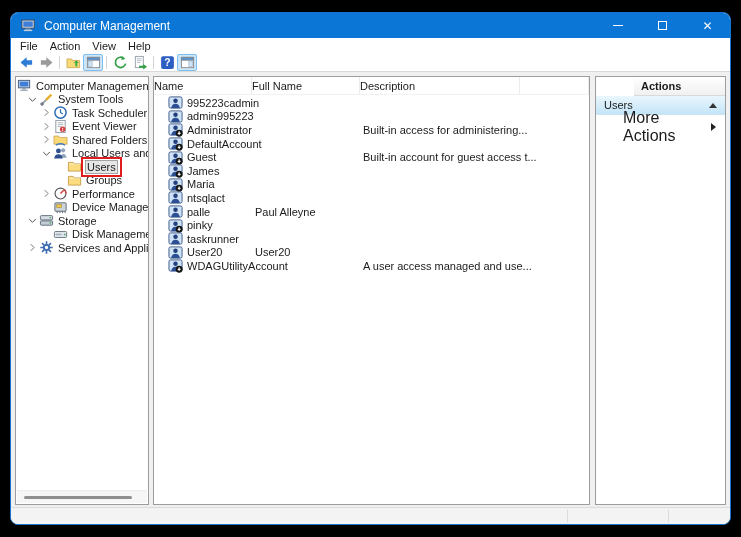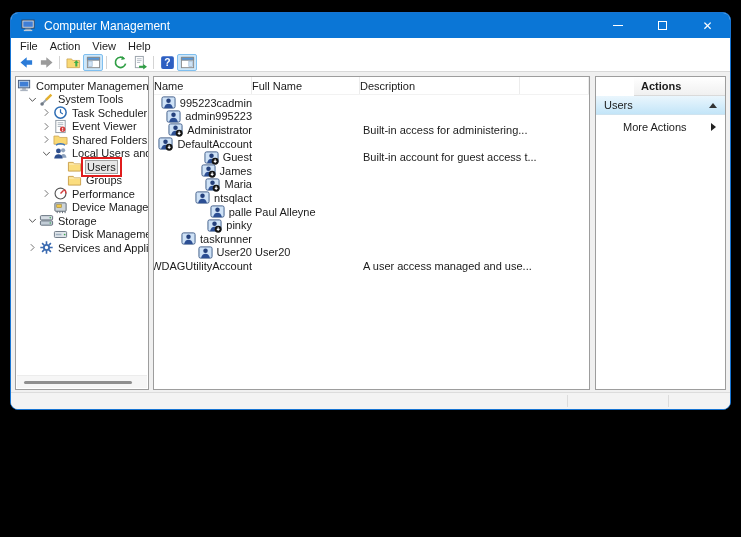--- a/index.html
+++ b/index.html
@@ -2,21 +2,21 @@
 <html><head>
 <meta charset="utf-8">
 <style>
   * { box-sizing: border-box; }
   html,body { margin:0; padding:0; }
   body {
     width:741px; height:537px; background:#000; position:relative; overflow:hidden;
     font-family:"Liberation Sans", sans-serif; -webkit-font-smoothing:antialiased;
   }
   .window {
-    position:absolute; left:10px; top:12px; width:721px; height:398px;
+    position:absolute; left:10px; top:12px; width:721px; height:513px;
     border-radius:8px; overflow:hidden; background:#f0f0f0;
     border:1px solid #1774d2;
   }
   
   .titlebar { height:25px; background:#0b76d6; display:flex; align-items:center; padding-left:10px; }
   .app-icon { width:15px; height:15px; margin-right:8px; display:flex; align-items:center; }
   .title-text { color:#fff; font-size:12px; }
   .controls { margin-left:auto; display:flex; height:100%; }
   .ctrl { width:45px; height:100%; display:flex; align-items:center; justify-content:center; color:#fff; }
   .glyph-min { width:10px; height:1px; background:#fff; }
@@ -47,29 +47,29 @@
   .annot-wrap { position:relative; display:inline-block; margin-left:3px; }
   .annot-wrap .tlabel { margin-left:0; background:#e6e6e6; border:1px solid #a3a3a3; display:inline-block; }
   .redbox { position:absolute; left:-4px; top:-3px; right:-4px; bottom:-3px; border:2px solid #e01c1c; pointer-events:none; }
   .hscroll { position:absolute; left:1px; right:1px; bottom:1px; height:13px; background:#f6f6f6; border-top:1px solid #ececec; }
   .hthumb { position:absolute; left:7px; top:5px; width:108px; height:3px; background:#8f8f8f; border-radius:2px; }
   
   .lheader { height:18px; display:flex; align-items:stretch; font-size:11px; color:#1b1b1b; border-bottom:1px solid #f2f2f2; }
   .hcol { display:flex; align-items:center; border-right:1px solid #ececec; }
   .lrows { padding-top:1px; }
   .lrow { height:13.6px; display:flex; align-items:center; font-size:11px; color:#1b1b1b; white-space:nowrap; }
-  .c-name { flex:none; width:98px; display:flex; align-items:center; padding-left:14px; overflow:visible;justify-content:flex-end; }
+  .c-name { flex:none; width:98px; display:flex; align-items:center; padding-left:14px; overflow:visible; }
   .c-name .uicon { flex:none; width:15px; height:15px; margin-right:4px; display:flex; align-items:center; }
   .c-full { flex:none; width:108px; padding-left:3px; }
   .c-desc { flex:none; width:160px; padding-left:3px; }
   
   .apane-header { height:19px; display:flex; align-items:center; padding-left:7px; font-size:11px; font-weight:bold; color:#1b1b1b; background:linear-gradient(#ffffff,#f0f0f0); border-bottom:1px solid #dadada;margin-left:38px; }
   .agroup { height:19px; display:flex; align-items:center; padding:0 8px; font-size:11px; color:#1b1b1b; background:linear-gradient(#eaf6fd,#c3e5f8); border-bottom:1px solid #cfe3ef; }
   .tri-up { margin-left:auto; width:0; height:0; border-left:4px solid transparent; border-right:4px solid transparent; border-bottom:5px solid #333; }
-  .aitem { height:23px; display:flex; align-items:center; padding-left:27px; font-size:11px; color:#1b1b1b; }
+  .aitem { height:23px; display:flex; align-items:center; padding-left:27px; font-size:16px; color:#1b1b1b; }
   .tri-right { margin-left:auto; margin-right:9px; width:0; height:0; border-top:4px solid transparent; border-bottom:4px solid transparent; border-left:5px solid #222; }
   
   .statusbar { position:absolute; left:0; right:0; bottom:0; height:17px; background:#f3f3f3; border-top:1px solid #dcdcdc; }
   .sb-sep { position:absolute; top:2px; bottom:2px; width:1px; background:#dcdcdc; }
 </style>
 </head>
 <body>
 
 <div class="window">
 

